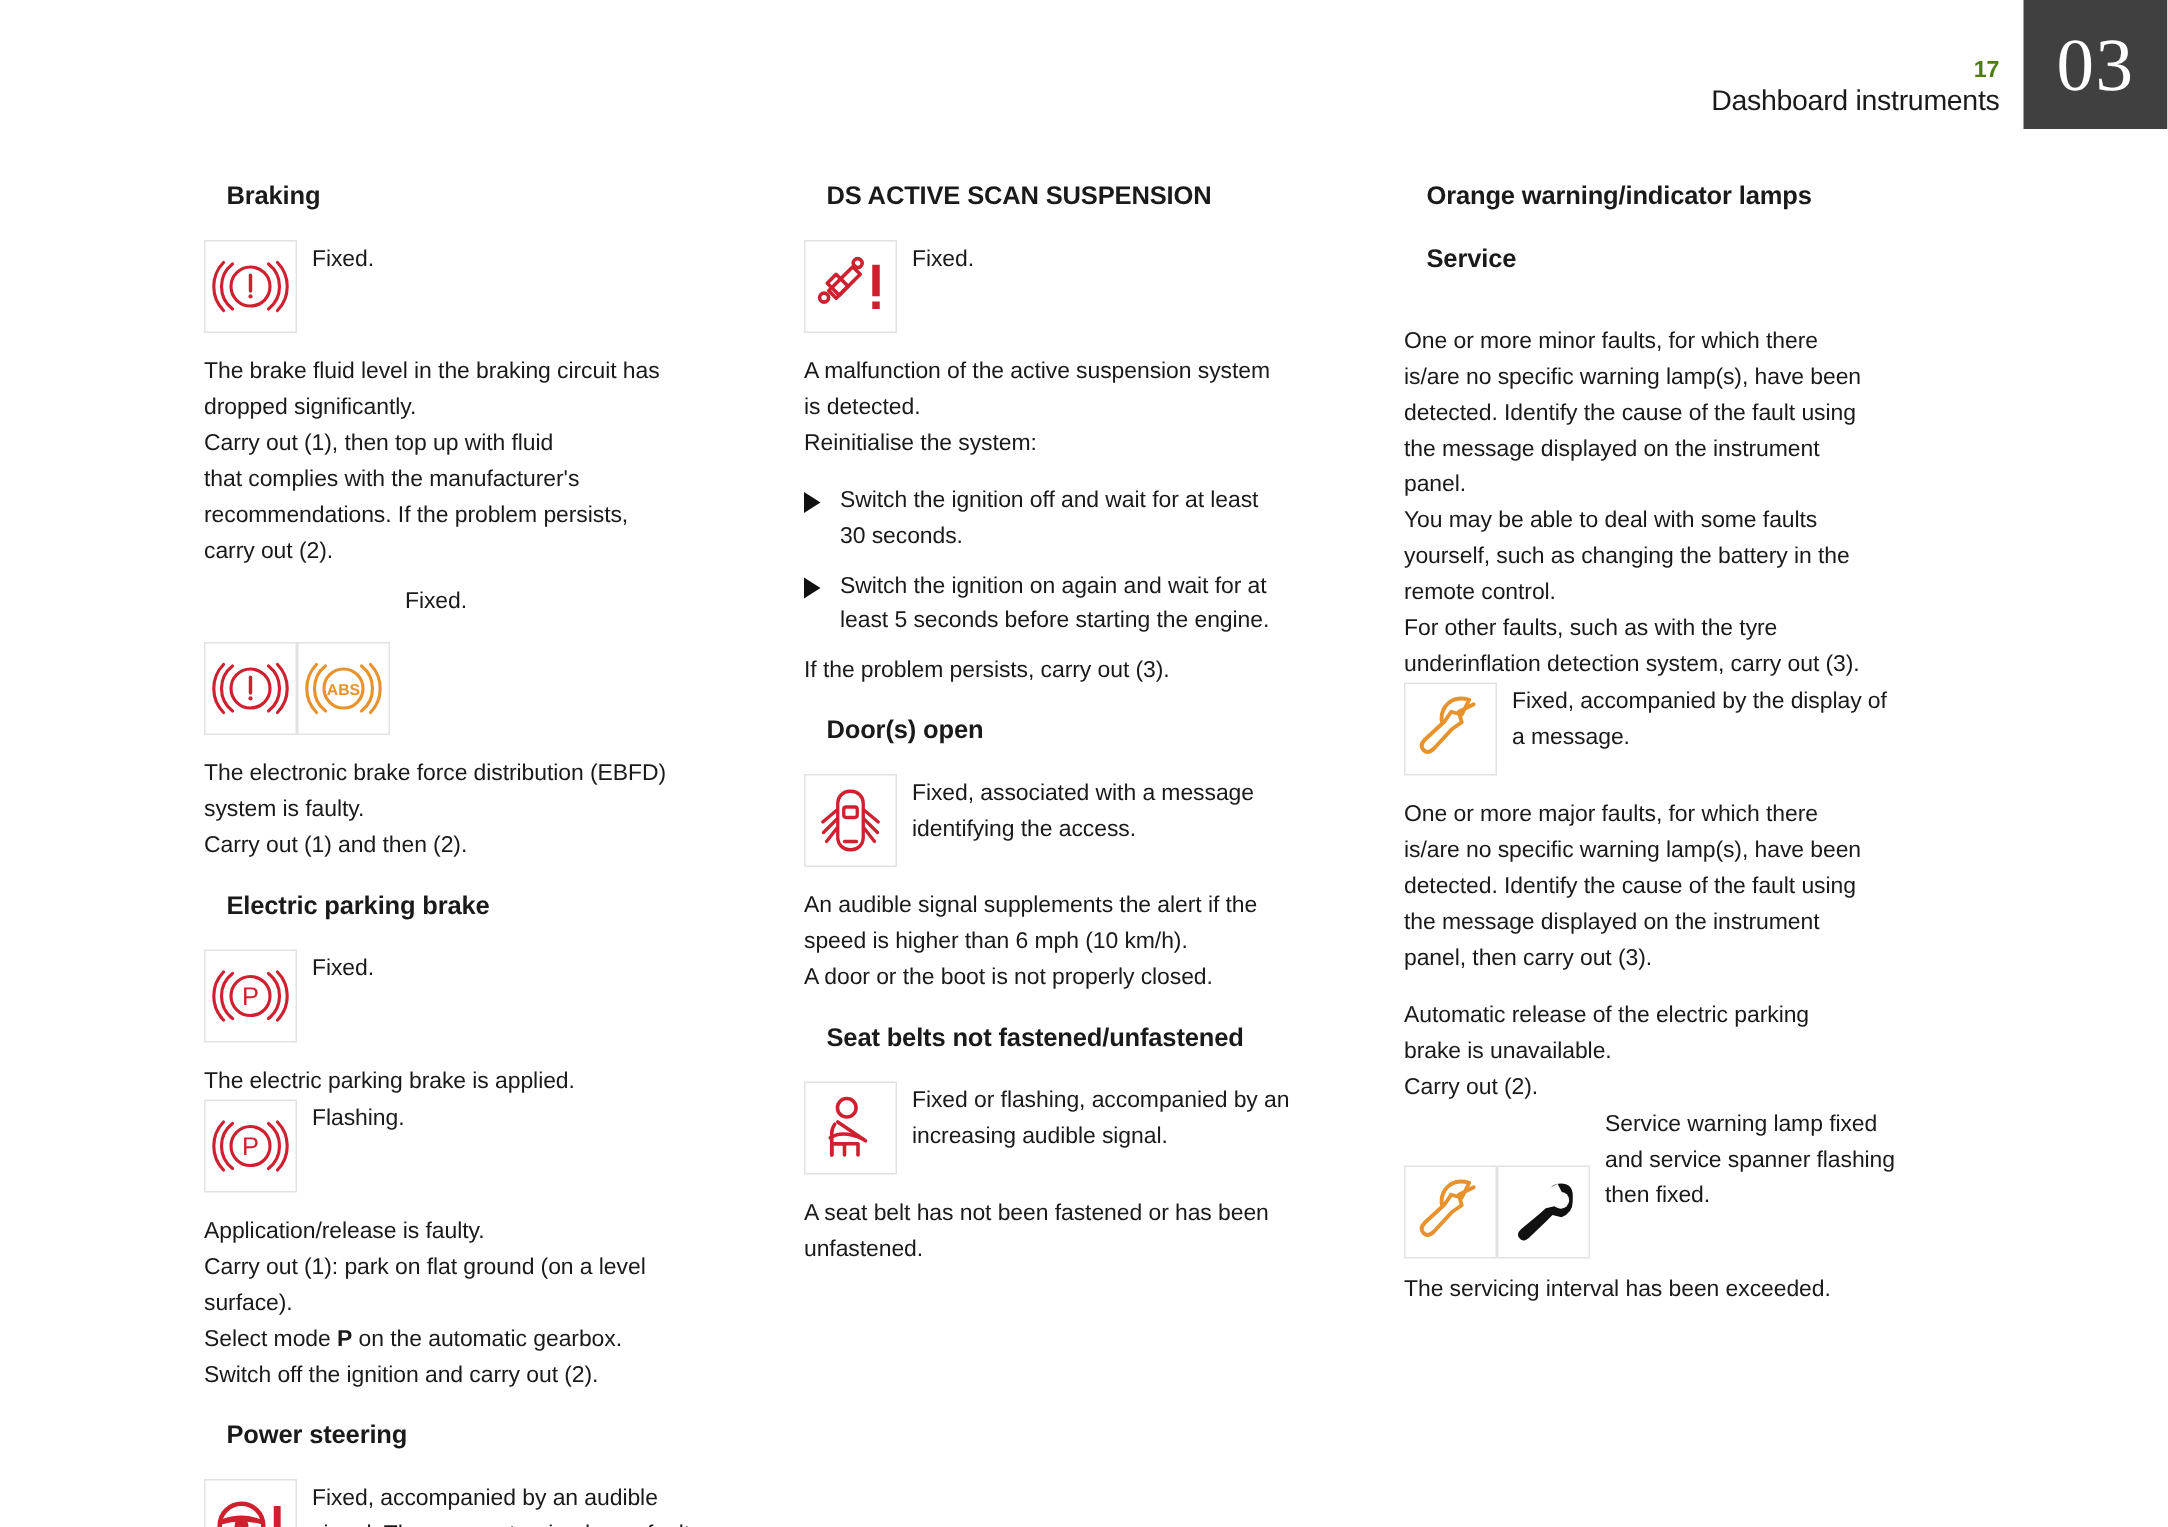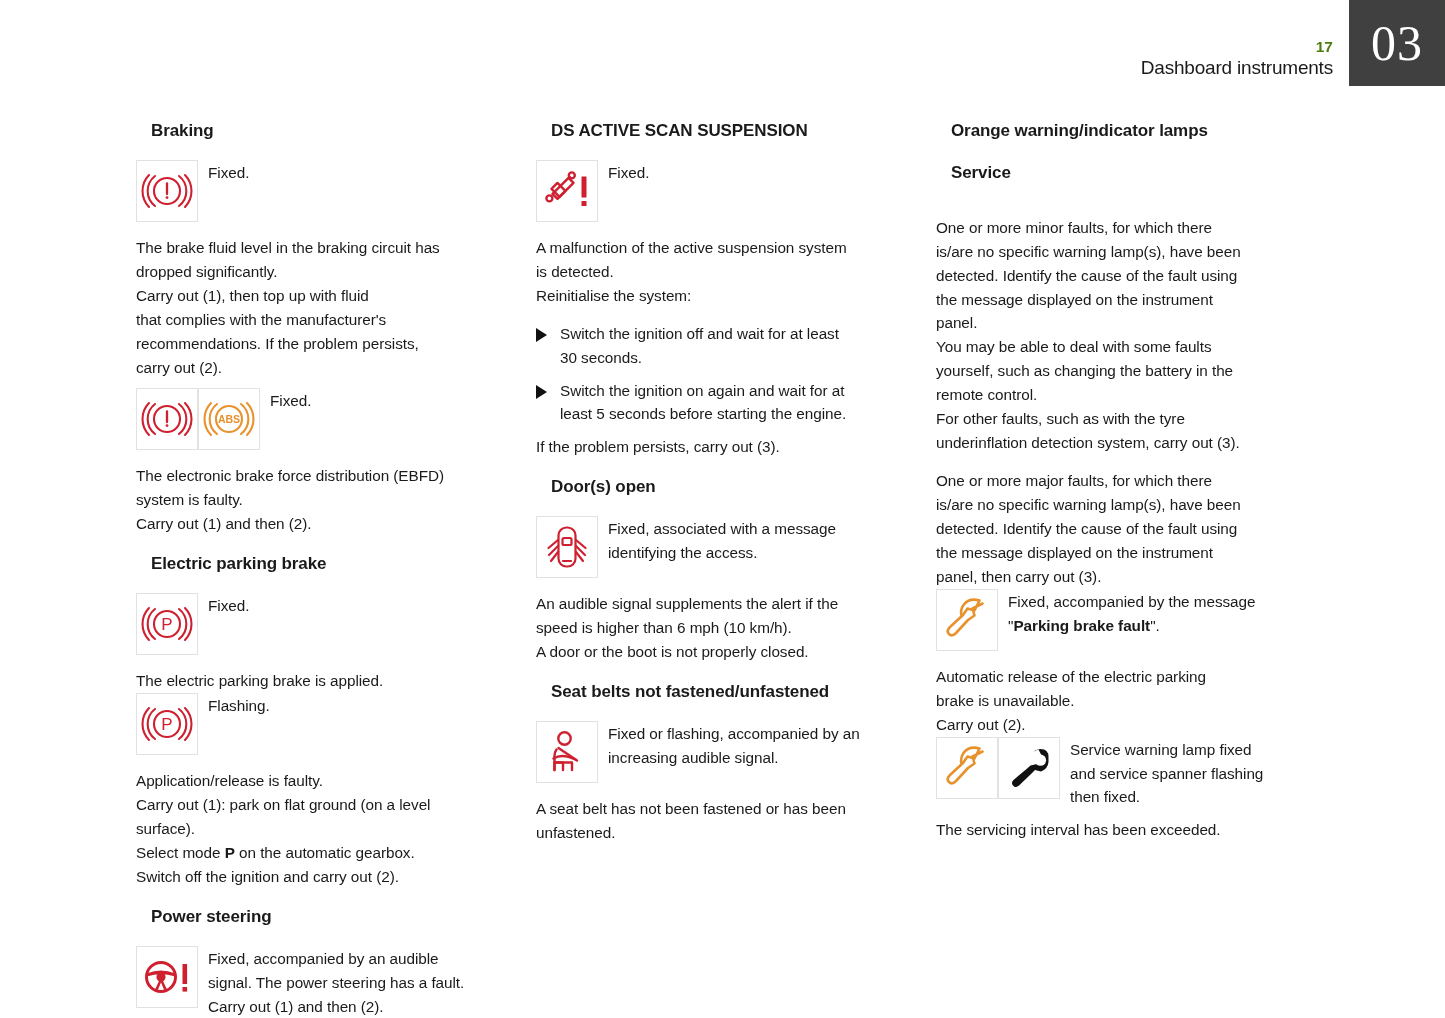--- a/index.html
+++ b/index.html
@@ -65,21 +65,21 @@
     padding-left:10px;padding-top:1px;
   }
   .icon-box{
     width:62px;height:62px;
     border:1px solid #e2e2e2;
     background:#ffffff;
     flex:0 0 auto;
     display:flex;align-items:center;justify-content:center;
     box-sizing:border-box;
   }
-  .icon-pair{display:flex;flex:0 0 auto;}
+  .icon-pair{display:flex;flex:0 0 auto;margin-top:40px;}
   .icon-pair .icon-box + .icon-box{border-left:1px solid #e2e2e2;}
 
   .bullet-item{
     display:flex;align-items:flex-start;
     font-size:15.3px;line-height:1.565;
   }
   .bullet-item .tri{
     flex:0 0 auto;
     width:0;height:0;
     border-left:11px solid #111111;
@@ -325,37 +325,37 @@
 is/are no specific warning lamp(s), have been
 detected. Identify the cause of the fault using
 the message displayed on the instrument
 panel.
 You may be able to deal with some faults
 yourself, such as changing the battery in the
 remote control.
 For other faults, such as with the tyre
 underinflation detection system, carry out (3).</div>
 
+    <div class="icon-row">
+      <div class="icon-box">
+        <svg width="50" height="50" viewBox="0 0 50 50">
+          <path d="M40.5 8.5 L30.5 13.5 L32.5 20.5 L26 25 L14 38 Q10 42 7 39 Q4 36 8 32 L21 20 L25.5 13.5 L32.5 15.5 L37.5 5.5 Q27 2.5 21.5 10 Q18 15 19.5 21" fill="none" stroke="#e8922e" stroke-width="2.6" stroke-linejoin="round" stroke-linecap="round"></path>
+        </svg>
+      </div>
+      <div class="labels para">Fixed, accompanied by the display of
+a message.</div>
+    </div>
 
     <div class="spacer-m"></div>
     <div class="para">One or more major faults, for which there
 is/are no specific warning lamp(s), have been
 detected. Identify the cause of the fault using
 the message displayed on the instrument
 panel, then carry out (3).</div>
 
-    <div class="icon-row">
-      <div class="icon-box">
-        <svg width="50" height="50" viewBox="0 0 50 50">
-          <path d="M40.5 8.5 L30.5 13.5 L32.5 20.5 L26 25 L14 38 Q10 42 7 39 Q4 36 8 32 L21 20 L25.5 13.5 L32.5 15.5 L37.5 5.5 Q27 2.5 21.5 10 Q18 15 19.5 21" fill="none" stroke="#e8922e" stroke-width="2.6" stroke-linejoin="round" stroke-linecap="round"></path>
-        </svg>
-      </div>
-      <div class="labels para"><span>Fixed, accompanied by the message
-"</span><b>Parking brake fault</b><span>".</span></div>
-    </div>
 
     <div class="spacer-m"></div>
     <div class="para">Automatic release of the electric parking
 brake is unavailable.
 Carry out (2).</div>
 
     <div class="icon-row">
       <div class="icon-pair">
         <div class="icon-box">
           <svg width="50" height="50" viewBox="0 0 50 50">

